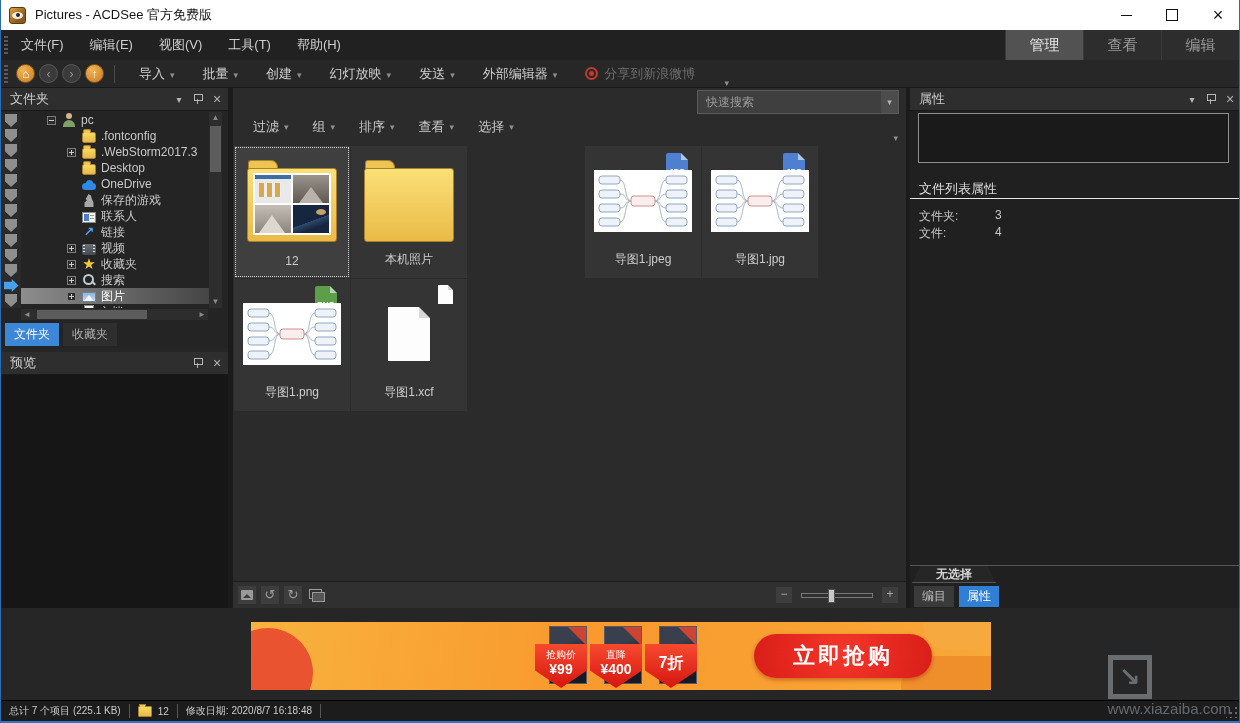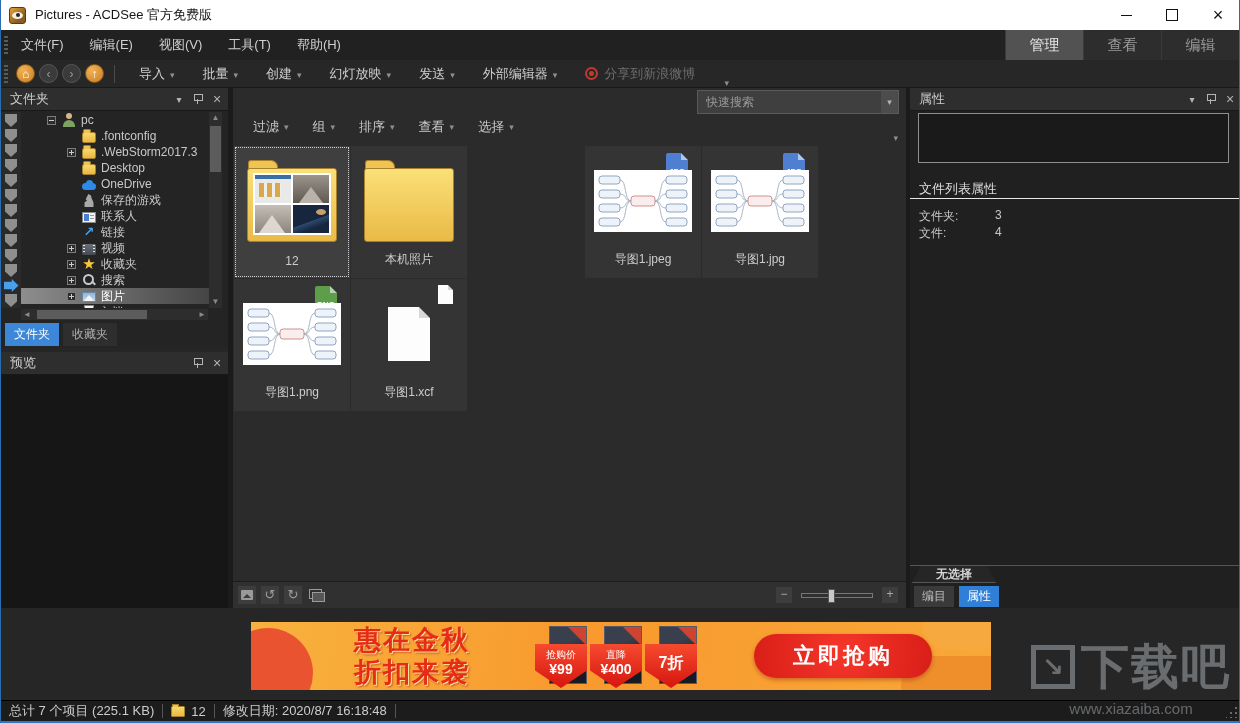--- a/index.html
+++ b/index.html
@@ -215,21 +215,21 @@
     clip-path:polygon(0 0,100% 0,100% 60%,50% 100%,0 60%); color:#ffffff; text-align:center; box-shadow:0 2px 3px rgba(120,20,5,.5); }
   .pbadge .t1 { display:block; font-size:10px; margin-top:4px; }
   .pbadge .t2 { display:block; font-size:14px; font-weight:bold; line-height:14px; }
   .pbadge.big .t1 { font-size:16px; font-weight:bold; margin-top:9px; }
   #cta { position:absolute; left:503px; top:12px; width:178px; height:44px; border-radius:22px;
     background:radial-gradient(circle at 50% 40%,#f5362a,#d81e18); color:#ffffff; font-size:22px; font-weight:bold;
     display:flex; align-items:center; justify-content:center; letter-spacing:3px; box-shadow:0 2px 4px rgba(150,30,10,.45); }
 
   
   #statusbar { position:absolute; left:0; top:700px; width:1240px; height:23px; background:#1c1c1c;
-    border-top:1px solid #000; border-bottom:2px solid #2e75c6; display:flex; align-items:center; color:#cccccc; font-size:13px; }
+    border-top:1px solid #000; border-bottom:2px solid #2e75c6; display:flex; align-items:center; color:#cccccc; font-size:10px; }
   .sb-sep { width:1px; height:14px; background:#555; margin:0 8px; }
   .sb-folder { width:14px; height:11px; background:linear-gradient(180deg,#f8d964,#e9b84a); border:1px solid #a8812c; border-radius:1px; position:relative; margin-right:6px; }
   .sb-folder::before { content:""; position:absolute; left:0; top:-3px; width:5px; height:2px; background:#eec455; border:1px solid #a8812c; border-bottom:none; }
   #sb-grip { position:absolute; right:3px; bottom:3px; width:12px; height:12px;
     background:
       radial-gradient(circle at 10px 2px,#6a6a6a 1.2px,transparent 1.5px),
       radial-gradient(circle at 10px 7px,#6a6a6a 1.2px,transparent 1.5px),
       radial-gradient(circle at 5px 7px,#6a6a6a 1.2px,transparent 1.5px),
       radial-gradient(circle at 10px 12px,#6a6a6a 1.2px,transparent 1.5px),
       radial-gradient(circle at 5px 12px,#6a6a6a 1.2px,transparent 1.5px),
@@ -621,24 +621,20 @@
     <span class="ptab">编目</span>
     <span class="ptab active">属性</span>
   </div>
 </div>
 
 <div id="adzone">
   <div id="banner">
     <span class="blob-l"></span>
     <span class="blob-r1"></span>
     <span class="blob-r2"></span>
-    <div class="bhead">
-      <span>惠在金秋</span>
-      <span class="l2">折扣来袭</span>
-    </div>
     <div class="promo" style="left:290px">
       <span class="pbox"></span>
       <span class="pbadge">
           <span class="t1">抢购价</span>
           <span class="t2">¥99</span>
         </span>
     </div>
     <div class="promo" style="left:345px">
       <span class="pbox"></span>
       <span class="pbadge">
@@ -664,16 +660,15 @@
   <span>12</span>
   <span class="sb-sep"></span>
   <span>修改日期: 2020/8/7 16:18:48</span>
   <span class="sb-sep"></span>
   <span id="sb-grip"></span>
 </div>
 
 <div id="watermark">
   <div class="row1">
     <span class="wm-logo">↘</span>
-    <span class="wm-text">下载吧</span>
   </div>
   <div class="wm-url">www.xiazaiba.com</div>
 </div>
 
 </body></html>

